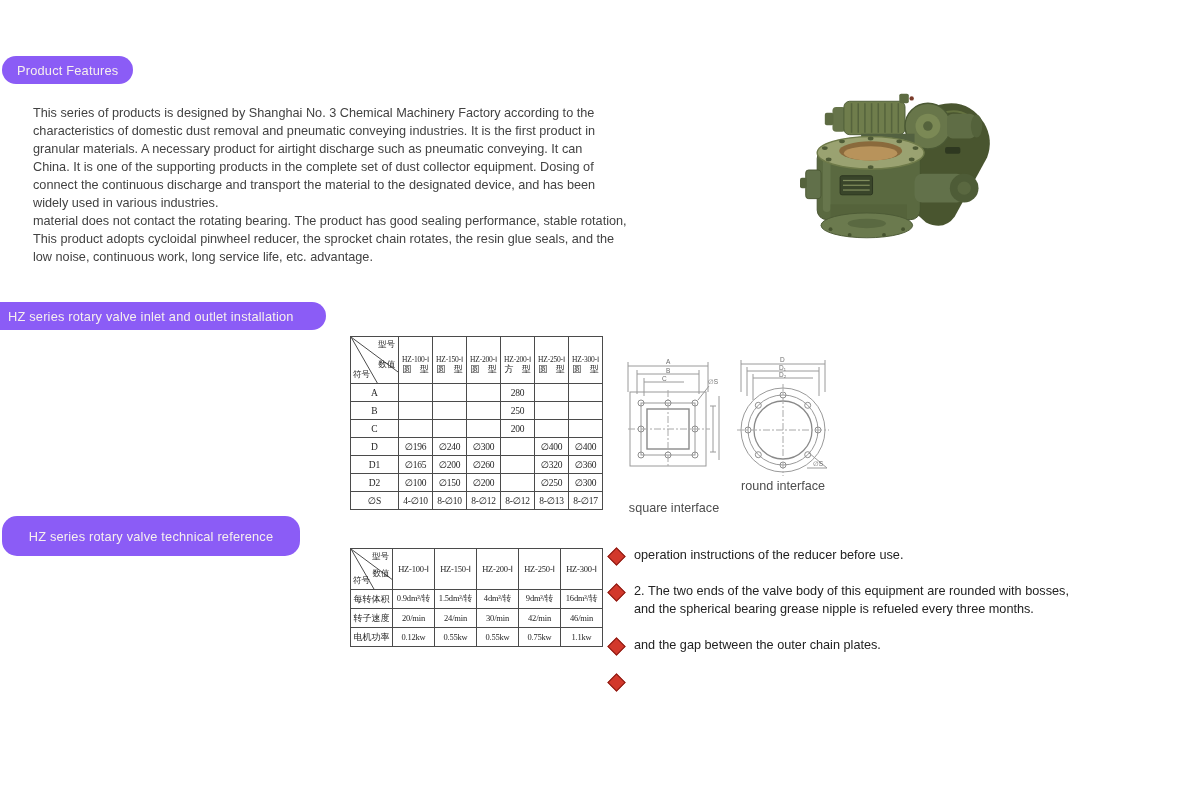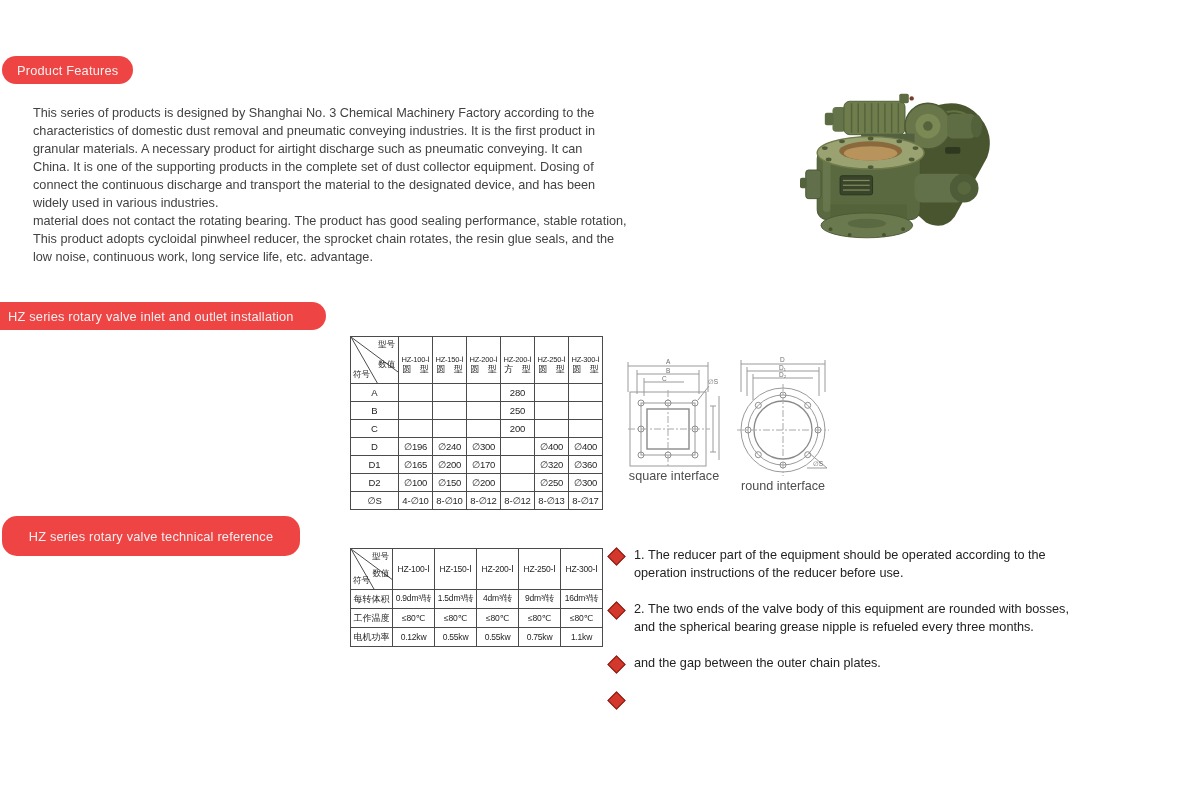--- a/index.html
+++ b/index.html
@@ -3,31 +3,31 @@
 <meta charset="utf-8">
 <style>
   html,body{margin:0;padding:0;}
   body{
     width:1200px;height:800px;position:relative;overflow:hidden;background:#ffffff;
     font-family:"Liberation Sans","DejaVu Sans",sans-serif;color:#3d3d3d;
   }
   .abs{position:absolute;}
   
   .badge{
-    position:absolute;background:#ef4444;color:#f6efef;border-radius:15px;
+    position:absolute;background:#8b5cf6;color:#f6efef;border-radius:15px;
     display:flex;align-items:center;white-space:nowrap;font-size:12.8px;letter-spacing:.2px;
   }
   #badge-features{left:2px;top:56px;height:28px;padding:0 15px;}
   #badge-install{left:-16px;top:302px;height:28px;width:318px;padding-left:24px;}
   #badge-tech{left:2px;top:516px;height:40px;width:298px;justify-content:center;}
   
   #intro{left:33px;top:104px;font-size:12.7px;line-height:18px;color:#424242;}
   #intro .line{white-space:nowrap;}
   
-  table{border-collapse:collapse;table-layout:fixed;background:#fff;}
+  table{border-collapse:collapse;table-layout:fixed;background:#fff;font-family:Liberation Serif, serif;}
   td,th{border:1px solid #4b4b4b;padding:0;text-align:center;vertical-align:middle;
         font-weight:normal;color:#262626;}
   #dim-table{position:absolute;left:350px;top:336px;}
   #dim-table thead tr{height:47px;}
   #dim-table tbody tr{height:18px;}
   #dim-table .corner{width:47px;}
   #dim-table th.colh{width:33px;}
   #dim-table .model{font-size:7.5px;letter-spacing:-0.2px;line-height:9px;margin-top:9px;}
   #dim-table .shape{font-size:9px;letter-spacing:3px;line-height:10px;text-indent:3px;}
   #dim-table tbody th{font-size:9.5px;}
@@ -41,21 +41,21 @@
   #spec-table tbody th{font-size:9px;letter-spacing:0;}
   #spec-table tbody td{font-size:8.5px;letter-spacing:-0.2px;}
   .corner{position:relative;overflow:hidden;}
   .corner svg{position:absolute;left:0;top:0;width:100%;height:100%;}
   .corner span{position:absolute;font-size:8.5px;color:#262626;}
   .c-tr{top:2px;right:3px;}
   .c-mid{top:47%;right:6%;}
   .c-bl{bottom:2px;left:2px;}
   
   .caption{position:absolute;font-size:12.6px;color:#4d4d4d;text-align:center;}
-  #cap-square{left:620px;top:469px;width:108px;}
+  #cap-square{left:620px;top:501px;width:108px;}
   #cap-round{left:733px;top:479px;width:100px;}
   
   #notes{left:610px;top:546px;width:510px;}
   .note{display:flex;margin-bottom:18px;}
   .diamond{width:11px;height:11px;background:#d2382b;border:1px solid #8a1c14;
            transform:rotate(45deg);flex:none;margin:4px 11px 0 0;}
   .note-text{font-size:12.7px;line-height:18px;color:#222222;}
   .note-text .line{white-space:nowrap;}
 </style>
 </head>
@@ -228,21 +228,21 @@
         <td>∅240</td>
         <td>∅300</td>
         <td></td>
         <td>∅400</td>
         <td>∅400</td>
       </tr>
       <tr>
         <th>D1</th>
         <td>∅165</td>
         <td>∅200</td>
-        <td>∅170</td>
+        <td>∅260</td>
         <td></td>
         <td>∅320</td>
         <td>∅360</td>
       </tr>
       <tr>
         <th>D2</th>
         <td>∅100</td>
         <td>∅150</td>
         <td>∅200</td>
         <td></td>
@@ -369,43 +369,42 @@
   <tbody id="spec-body">
       <tr>
         <th>每转体积</th>
         <td>0.9dm³/转</td>
         <td>1.5dm³/转</td>
         <td>4dm³/转</td>
         <td>9dm³/转</td>
         <td>16dm³/转</td>
       </tr>
       <tr>
-        <th>工作温度</th>
-        <td>≤80℃</td>
-        <td>≤80℃</td>
-        <td>≤80℃</td>
-        <td>≤80℃</td>
-        <td>≤80℃</td>
+        <th>转子速度</th>
+        <td>20/min</td>
+        <td>24/min</td>
+        <td>30/min</td>
+        <td>42/min</td>
+        <td>46/min</td>
       </tr>
       <tr>
         <th>电机功率</th>
         <td>0.12kw</td>
         <td>0.55kw</td>
         <td>0.55kw</td>
         <td>0.75kw</td>
         <td>1.1kw</td>
       </tr>
     </tbody>
 </table>
 
 <div class="abs" id="notes">
     <div class="note">
       <span class="diamond"></span>
       <div class="note-text">
-        <div class="line">1. The reducer part of the equipment should be operated according to the</div>
         <div class="line">operation instructions of the reducer before use.</div>
       </div>
     </div>
     <div class="note">
       <span class="diamond"></span>
       <div class="note-text">
         <div class="line">2. The two ends of the valve body of this equipment are rounded with bosses,</div>
         <div class="line">and the spherical bearing grease nipple is refueled every three months.</div>
       </div>
     </div>

